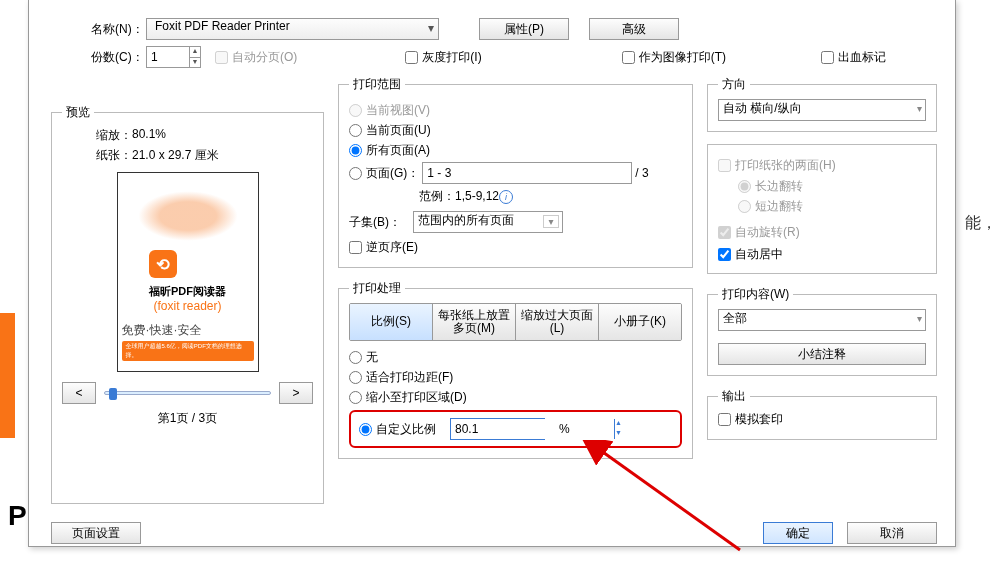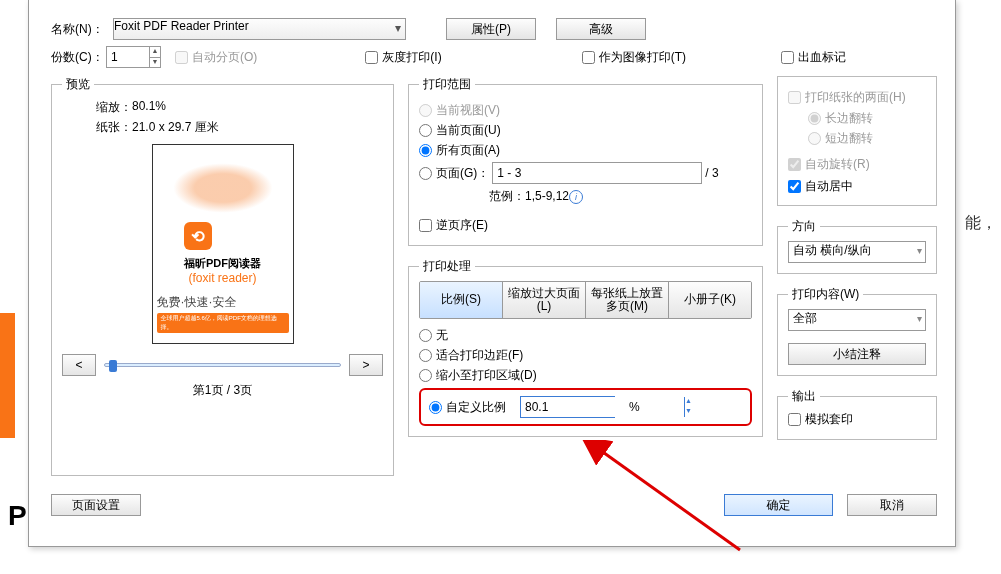--- a/index.html
+++ b/index.html
@@ -2,36 +2,36 @@
 <html><head>
 <meta charset="utf-8">
 <style>
 * { margin: 0; padding: 0; box-sizing: border-box; font-family: "Microsoft YaHei", sans-serif; font-size: 12px; }
 body { background: #fff; position: relative; width: 1001px; height: 574px; }
 .bg-orange { position: absolute; left: 0; top: 313px; width: 15px; height: 125px; background: #f97316; }
 .bg-text { position: absolute; right: 4px; top: 213px; font-size: 16px; color: #333; }
 .bg-P { position: absolute; left: 8px; top: 500px; font-size: 28px; font-weight: bold; }
 .dialog { position: absolute; left: 28px; top: 0; width: 928px; height: 547px; background: #fff; border: 1px solid #999; border-top: none; box-shadow: 2px 2px 6px rgba(0,0,0,0.2); padding: 18px 18px 12px 22px; }
 .row { display: flex; align-items: center; margin-bottom: 6px; }
-.label { width: 55px; }
-.printer-select { width: 293px; height: 22px; border: 1px solid #999; background: linear-gradient(#fdfdfd,#eee); padding: 0 20px 0 0; position: relative; cursor: default; margin-left: 7px; }
+.label { width: 55px; margin-left: 40px; }
+.printer-select { width: 293px; height: 22px; border: 1px solid #999; background: linear-gradient(#fdfdfd,#eee); padding: 0 20px 0 8px; position: relative; cursor: default; }
 .printer-select::after { content: "▾"; position: absolute; right: 4px; top: 2px; color: #555; }
 .btn { height: 22px; padding: 0 5px; border: 1px solid #999; background: linear-gradient(#fdfdfd,#e5e5e5); display: inline-flex; align-items: center; justify-content: center; cursor: default; }
 .btn.primary { background: linear-gradient(#eaf4ff,#d0e5ff); border-color: #3a7bd5; }
 .spinner { width: 55px; height: 22px; border: 1px solid #999; display: flex; }
 .spinner input { width: 100%; border: none; padding: 0 4px; outline: none; }
 .spinner .spins { width: 14px; border-left: 1px solid #999; display: flex; flex-direction: column; }
 .spinner .spins div { flex: 1; text-align: center; font-size: 7px; line-height: 8px; color: #555; cursor: default; }
 .spinner .spins div:first-child { border-bottom: 1px solid #999; }
 .chk { display: inline-flex; align-items: center; gap: 4px; }
 .chk input { width: 13px; height: 13px; margin: 0; }
 .chk.disabled { color: #999; }
 
 .main { display: flex; gap: 14px; margin-top: 8px; }
-.col-left { width: 343px; }
+.col-left { width: 273px; margin-top: 28px; }
 .col-mid { width: 355px; }
 .col-right { flex: 1; }
 
 fieldset { border: 1px solid #bbb; padding: 6px 10px 10px; margin-bottom: 12px; }
 legend { padding: 0 4px; }
 
 .info-line { display: flex; margin-bottom: 3px; text-align: right; }
 .info-line .k { width: 70px; }
 
 .preview-box { width: 142px; height: 200px; border: 1px solid #333; margin: 8px auto 10px; background: #fff; display: flex; flex-direction: column; align-items: center; justify-content: space-between; padding: 18px 4px 10px; }
@@ -182,32 +182,36 @@
               <input type="radio" name="r" style="">
               <span>页面(G)：</span>
             </label>
           <input class="range-input" value="1 - 3" style="">
           <span>/ 3</span>
         </div>
         <div class="example">
           <span>范例：1,5-9,12</span>
           <span class="info-icon">i</span>
         </div>
+        <div class="subset-row">
+          <span>子集(B)：</span>
+          <div class="subset-select">范围内的所有页面</div>
+        </div>
         <label class="chk" style="margin-top:6px">
             <input type="checkbox" style="">
             <span>逆页序(E)</span>
           </label>
       </fieldset>
 
       <fieldset>
         <legend>打印处理</legend>
         <div class="segbtns">
           <div class="active">比例(S)</div>
+          <div>每张纸上放置多页(M)</div>
           <div>缩放过大页面(L)</div>
-          <div>每张纸上放置多页(M)</div>
           <div>小册子(K)</div>
         </div>
         <label class="radio" style="margin-top:8px">
             <input type="radio" name="s" style="">
             <span>无</span>
           </label>
         <label class="radio">
             <input type="radio" name="s" style="">
             <span>适合打印边距(F)</span>
           </label>
@@ -226,20 +230,25 @@
                 <div>▲</div>
                 <div>▼</div>
               </div>
           </div>
           <span>%</span>
         </div>
       </fieldset>
     </div>
 
     <div class="col-right">
+      <fieldset>
+        <legend>方向</legend>
+        <div class="orient-select">自动 横向/纵向</div>
+      </fieldset>
+
       <fieldset style="padding-top:12px">
         <label class="chk disabled">
             <input type="checkbox" disabled="" style="">
             <span>打印纸张的两面(H)</span>
           </label>
         <label class="radio" style="margin-left:20px;color:#999">
             <input type="radio" disabled="" checked="" style="">
             <span>长边翻转</span>
           </label>
         <label class="radio" style="margin-left:20px;color:#999">
@@ -250,43 +259,38 @@
             <input type="checkbox" disabled="" checked="" style="">
             <span>自动旋转(R)</span>
           </label>
         <label class="chk" style="margin-top:4px;display:flex">
             <input type="checkbox" checked="" style="">
             <span>自动居中</span>
           </label>
       </fieldset>
 
       <fieldset>
-        <legend>方向</legend>
-        <div class="orient-select">自动 横向/纵向</div>
-      </fieldset>
-
-      <fieldset>
         <legend>打印内容(W)</legend>
         <div class="content-select">全部</div>
         <div class="btn anno-btn">小结注释</div>
       </fieldset>
 
       <fieldset>
         <legend>输出</legend>
         <label class="chk">
             <input type="checkbox" style="">
             <span>模拟套印</span>
           </label>
       </fieldset>
     </div>
   </div>
 
   <div class="footer">
     <div class="btn footer-left" style="width:90px">页面设置</div>
-    <div class="btn primary" style="width:109px">确定</div>
+    <div class="btn primary" style="width:70px">确定</div>
     <div class="btn" style="width:90px">取消</div>
   </div>
 
 </div>
 
 <svg class="arrow" width="200" height="120">
   <defs>
       <marker id="ah" markerWidth="10" markerHeight="10" refX="2" refY="5" orient="auto">
         <path d="M0,0 L10,5 L0,10 Z" fill="#d00"></path>
       </marker>

